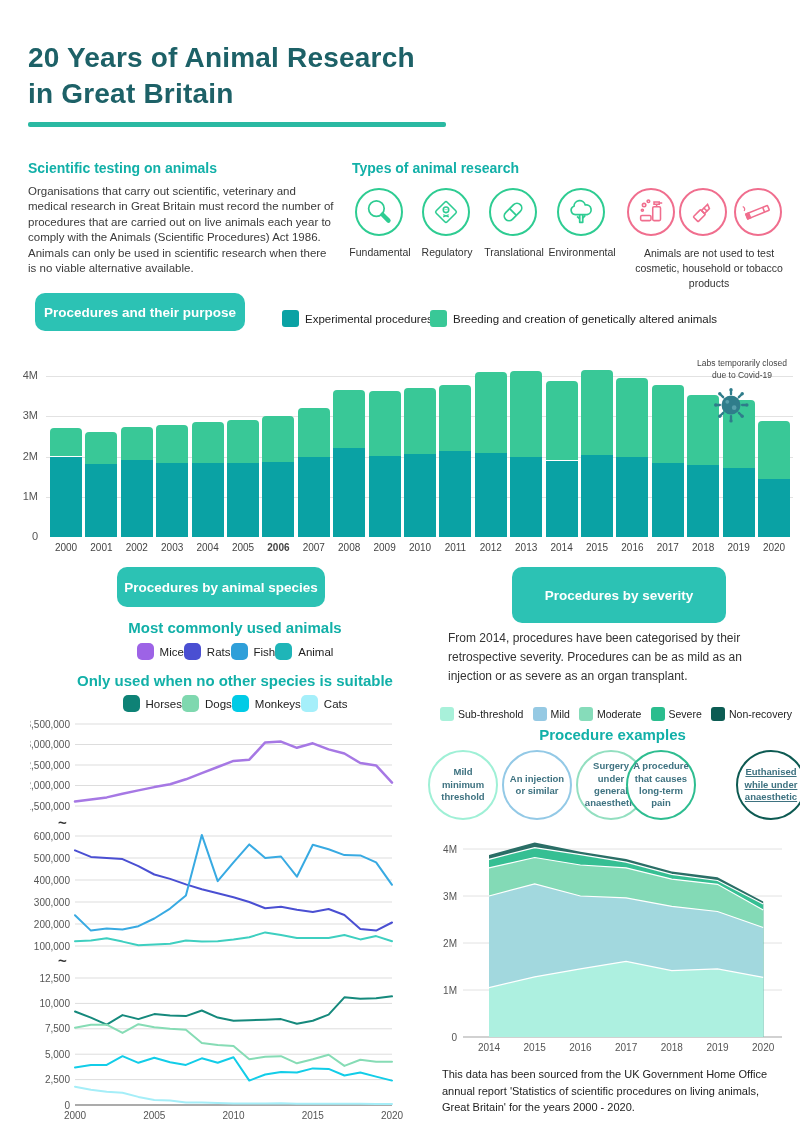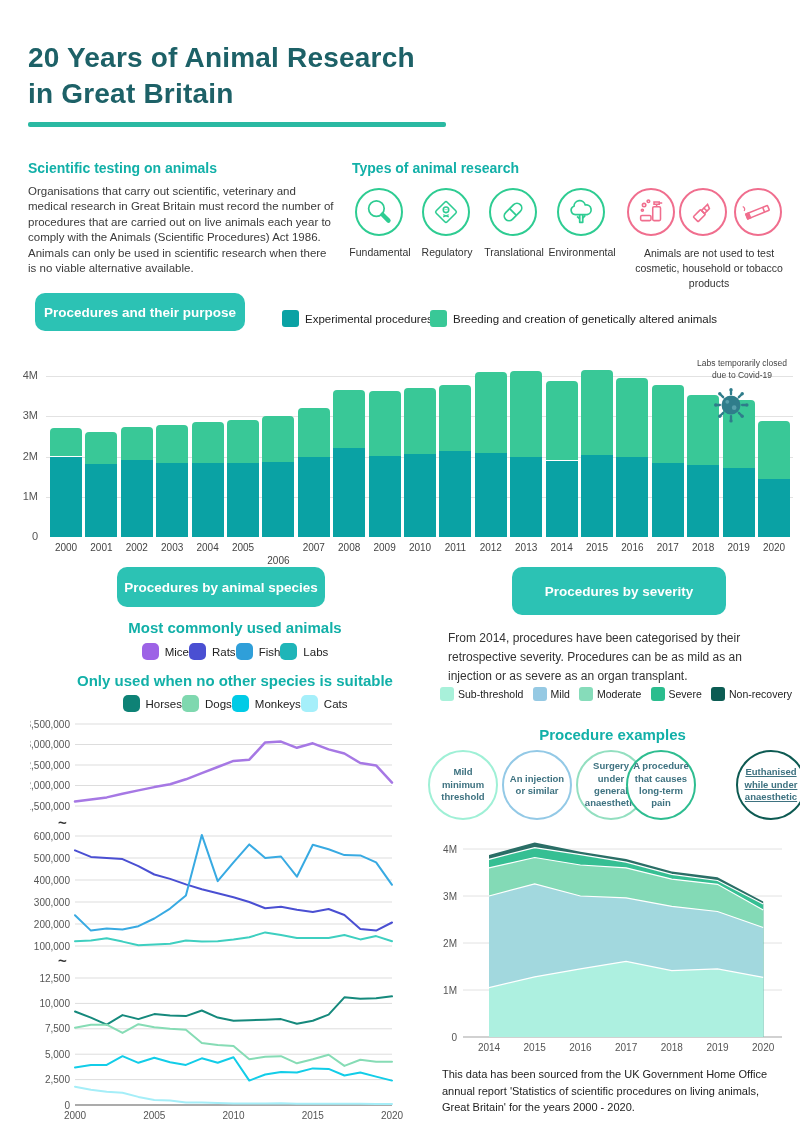--- a/index.html
+++ b/index.html
@@ -11,21 +11,21 @@
   .body-text{font-size:11.5px;line-height:1.34;color:#3a3a3a;font-weight:500;}
   .pill{background:#2cc2b4;color:#fff;border-radius:10px;display:flex;align-items:center;justify-content:center;font-weight:bold;font-size:13.5px;text-align:center;}
   .type-circle{position:absolute;width:44px;height:44px;border-radius:50%;border:2.5px solid #2ecc92;display:flex;align-items:center;justify-content:center;background:#fff;}
   .type-circle.pink{border-color:#f06e8e;}
   .type-label{position:absolute;font-size:10.5px;color:#333;font-weight:500;text-align:center;}
   .leg-item{display:flex;align-items:center;gap:6px;font-size:11.5px;color:#222;font-weight:500;}
   .leg-sq{width:17px;height:17px;border-radius:3px;flex:0 0 auto;}
   .sp-legend{display:flex;justify-content:center;gap:0;font-size:12px;font-weight:600;color:#222;}
   .sp-legend .leg-sq{border-radius:5px;}
   .sub-head{font-size:15px;font-weight:bold;color:#12b0a8;text-align:center;}
-  .sev-legend{display:flex;justify-content:space-between;align-items:center;font-size:10.5px;color:#222;font-weight:500;}
+  .sev-legend{display:flex;justify-content:space-between;align-items:center;font-size:10.5px;color:#222;font-weight:500;margin-top:20px;}
   .sev-legend .leg-sq{width:14px;height:14px;border-radius:3px;margin-right:4px;}
   .sev-legend>div{display:flex;align-items:center;}
   .ex-circle{position:absolute;width:70px;height:70px;border-radius:50%;border:2.5px solid #999;background:#fff;display:flex;align-items:center;justify-content:center;text-align:center;font-size:9.5px;font-weight:600;color:#3e7280;line-height:1.3;box-sizing:border-box;padding:4px;}
   .grid{position:absolute;height:1px;background:#e2e2e2;}
   .seg{position:absolute;}
   .ytick{position:absolute;font-size:11px;color:#555;text-align:right;}
   .xtick{position:absolute;font-size:10px;color:#444;text-align:center;}
   .axlbl{font-size:10px;fill:#555;}
   .squig{font-size:15px;font-weight:bold;fill:#333;}
   .covid-note{font-size:8.5px;line-height:1.45;color:#444;text-align:center;font-weight:500;}
@@ -164,21 +164,21 @@
       <div class="seg" style="left: 156.2px; top: 107.9px; width: 32px; height: 74.1px; background: rgb(10, 162, 164);"></div>
       <div class="xtick" style="left: 155.2px; top: 187px; width: 34px;">2003</div>
       <div class="seg" style="left: 191.6px; top: 67.3px; width: 32px; height: 41.1px; background: rgb(57, 200, 151); border-radius: 4px 4px 0px 0px;"></div>
       <div class="seg" style="left: 191.6px; top: 108.3px; width: 32px; height: 73.7px; background: rgb(10, 162, 164);"></div>
       <div class="xtick" style="left: 190.6px; top: 187px; width: 34px;">2004</div>
       <div class="seg" style="left: 227px; top: 65.3px; width: 32px; height: 43.1px; background: rgb(57, 200, 151); border-radius: 4px 4px 0px 0px;"></div>
       <div class="seg" style="left: 227px; top: 108.3px; width: 32px; height: 73.7px; background: rgb(10, 162, 164);"></div>
       <div class="xtick" style="left: 226px; top: 187px; width: 34px;">2005</div>
       <div class="seg" style="left: 262.4px; top: 60.8px; width: 32px; height: 45.9px; background: rgb(57, 200, 151); border-radius: 4px 4px 0px 0px;"></div>
       <div class="seg" style="left: 262.4px; top: 106.7px; width: 32px; height: 75.3px; background: rgb(10, 162, 164);"></div>
-      <div class="xtick" style="left: 261.4px; top: 200px; width: 34px;">2006</div>
+      <div class="xtick" style="left: 261.4px; top: 187px; width: 34px; font-weight: bold;">2006</div>
       <div class="seg" style="left: 297.8px; top: 53.2px; width: 32px; height: 48.7px; background: rgb(57, 200, 151); border-radius: 4px 4px 0px 0px;"></div>
       <div class="seg" style="left: 297.8px; top: 101.9px; width: 32px; height: 80.1px; background: rgb(10, 162, 164);"></div>
       <div class="xtick" style="left: 296.8px; top: 187px; width: 34px;">2007</div>
       <div class="seg" style="left: 333.2px; top: 34.7px; width: 32px; height: 58px; background: rgb(57, 200, 151); border-radius: 4px 4px 0px 0px;"></div>
       <div class="seg" style="left: 333.2px; top: 92.6px; width: 32px; height: 89.4px; background: rgb(10, 162, 164);"></div>
       <div class="xtick" style="left: 332.2px; top: 187px; width: 34px;">2008</div>
       <div class="seg" style="left: 368.6px; top: 36.3px; width: 32px; height: 64.4px; background: rgb(57, 200, 151); border-radius: 4px 4px 0px 0px;"></div>
       <div class="seg" style="left: 368.6px; top: 100.7px; width: 32px; height: 81.3px; background: rgb(10, 162, 164);"></div>
       <div class="xtick" style="left: 367.6px; top: 187px; width: 34px;">2009</div>
       <div class="seg" style="left: 404px; top: 32.7px; width: 32px; height: 66.4px; background: rgb(57, 200, 151); border-radius: 4px 4px 0px 0px;"></div>
@@ -237,39 +237,39 @@
       <line x1="6.5" y1="17" x2="3" y2="17"></line>
         <line x1="9.6" y1="9.6" x2="7.1" y2="7.1"></line>
       <line x1="17" y1="6.5" x2="17" y2="3"></line>
         <line x1="24.4" y1="9.6" x2="26.9" y2="7.1"></line>
     </g>
     <circle cx="13.5" cy="14" r="1.8" fill="#57a0ac"></circle>
       <circle cx="20" cy="19.5" r="2.2" fill="#57a0ac"></circle>
   </svg>
 
   <div class="abs pill" style="left:117px;top:567px;width:208px;height:40px;">Procedures by animal species</div>
-  <div class="abs pill" style="left:512px;top:567px;width:214px;height:48px;">Procedures by severity</div>
+  <div class="abs pill" style="left:512px;top:567px;width:214px;height:56px;">Procedures by severity</div>
 
   <div class="abs sub-head" style="left:40px;top:619px;width:390px;">Most commonly used animals</div>
   <div class="abs sp-legend" style="left:40px;top:643px;width:390px;">
     <span class="leg-item">
         <span class="leg-sq" style="background-color: rgb(157, 99, 230);"></span>
         <span>Mice</span>
       </span>
     <span class="leg-item">
         <span class="leg-sq" style="background-color: rgb(74, 79, 210);"></span>
         <span>Rats</span>
       </span>
     <span class="leg-item">
         <span class="leg-sq" style="background-color: rgb(47, 159, 217);"></span>
         <span>Fish</span>
       </span>
     <span class="leg-item">
         <span class="leg-sq" style="background-color: rgb(31, 181, 184);"></span>
-        <span>Labs</span>
+        <span>Animal</span>
       </span>
   </div>
   <div class="abs sp-legend" style="left:40px;top:695px;width:390px;">
     <span class="leg-item">
         <span class="leg-sq" style="background-color: rgb(14, 130, 118);"></span>
         <span>Horses</span>
       </span>
     <span class="leg-item">
         <span class="leg-sq" style="background-color: rgb(127, 216, 175);"></span>
         <span>Dogs</span>

